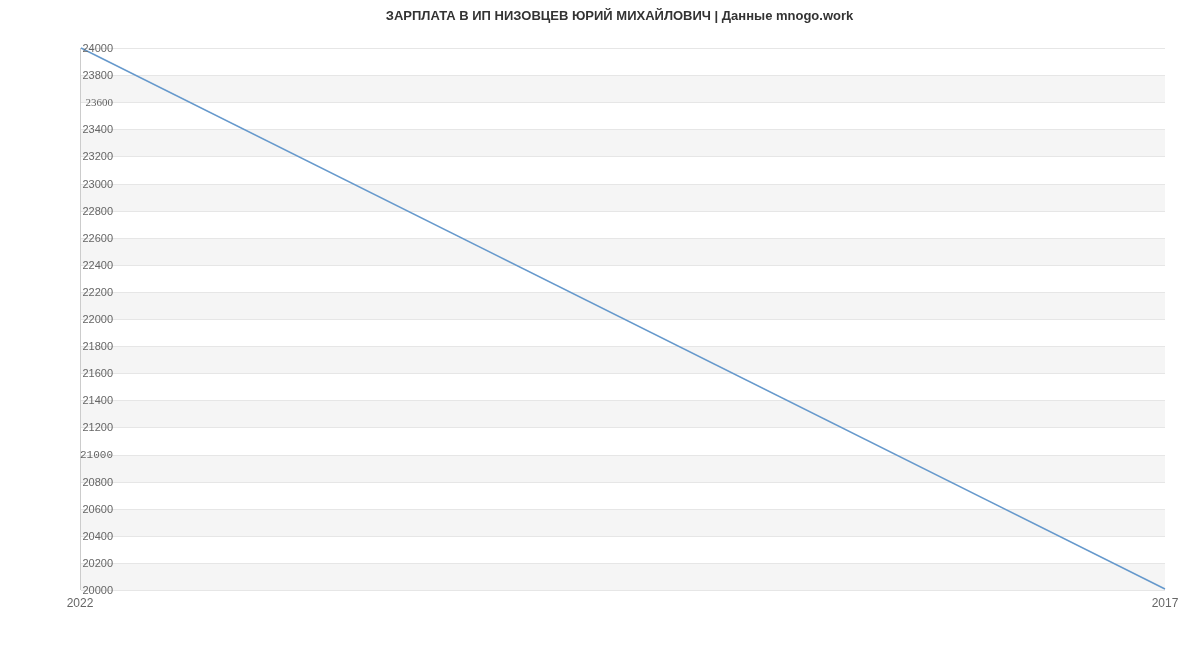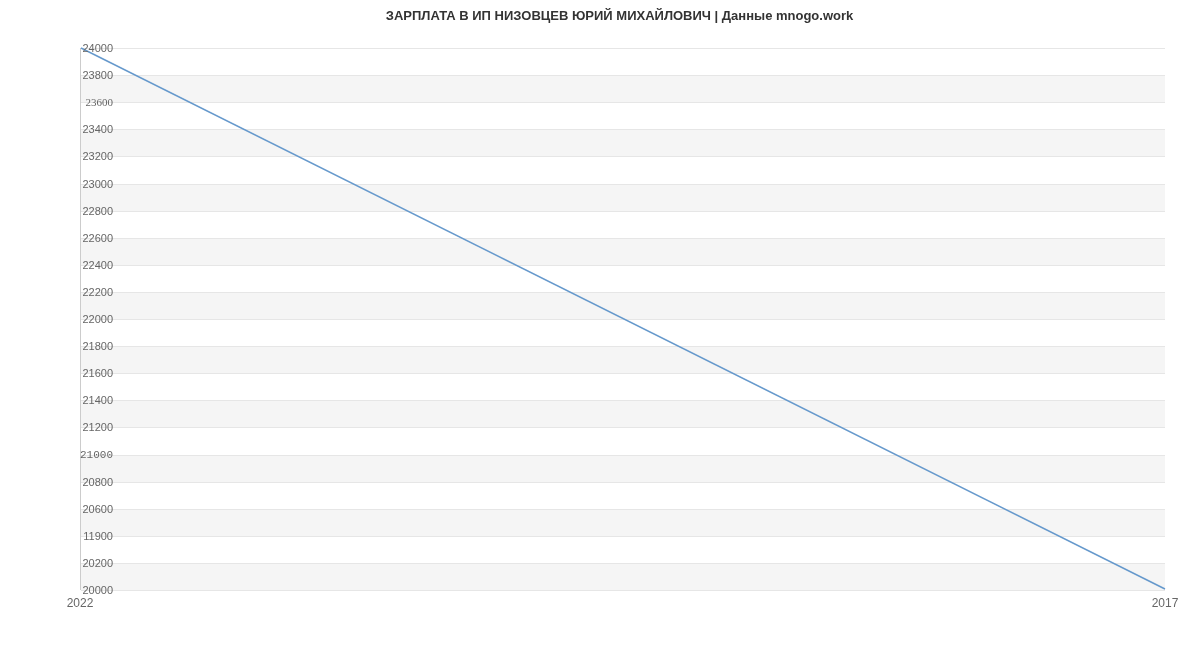--- a/index.html
+++ b/index.html
@@ -115,21 +115,21 @@
       <div class="gridline" style="top: 27.1px;"></div>
       <div class="gridline" style="top: 0px;"></div>
       <svg class="line-layer" id="line-layer" preserveAspectRatio="none" viewBox="0 0 1085 542">
         <path d="M0 0 L1085 542" fill="none" stroke="#6699cc" stroke-width="1.5"></path>
       </svg>
   </div>
 
   <div id="y-axis-labels">
       <div class="y-tick-label" style="top: 590px;">20000</div>
       <div class="y-tick-label" style="top: 562.9px;">20200</div>
-      <div class="y-tick-label" style="top: 535.8px;">11900</div>
+      <div class="y-tick-label" style="top: 535.8px;">20400</div>
       <div class="y-tick-label" style="top: 508.7px;">20600</div>
       <div class="y-tick-label" style="top: 481.6px;">20800</div>
       <div class="y-tick-label" style="top: 454.5px; font-family: Liberation Mono, monospace;">21000</div>
       <div class="y-tick-label" style="top: 427.4px;">21200</div>
       <div class="y-tick-label" style="top: 400.3px; text-align: right;">21400</div>
       <div class="y-tick-label" style="top: 373.2px;">21600</div>
       <div class="y-tick-label" style="top: 346.1px;">21800</div>
       <div class="y-tick-label" style="top: 319px; text-align: right;">22000</div>
       <div class="y-tick-label" style="top: 291.9px;">22200</div>
       <div class="y-tick-label" style="top: 264.8px;">22400</div>

